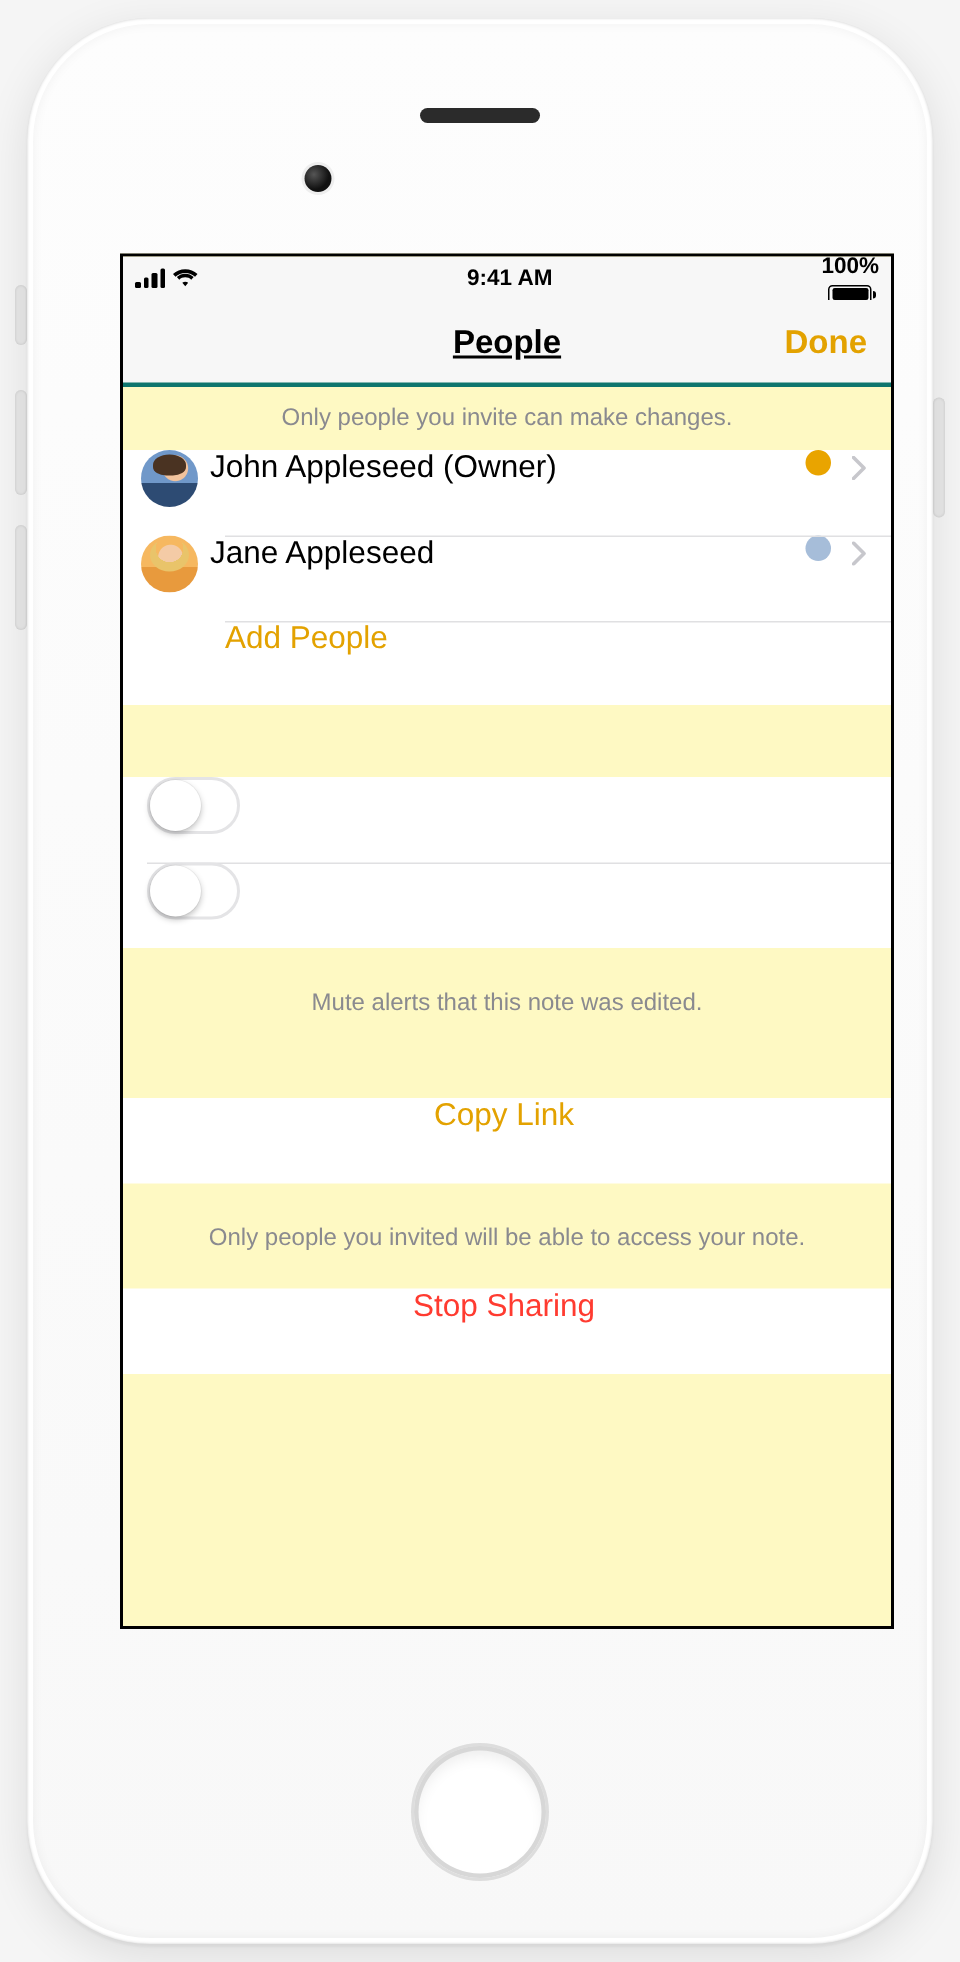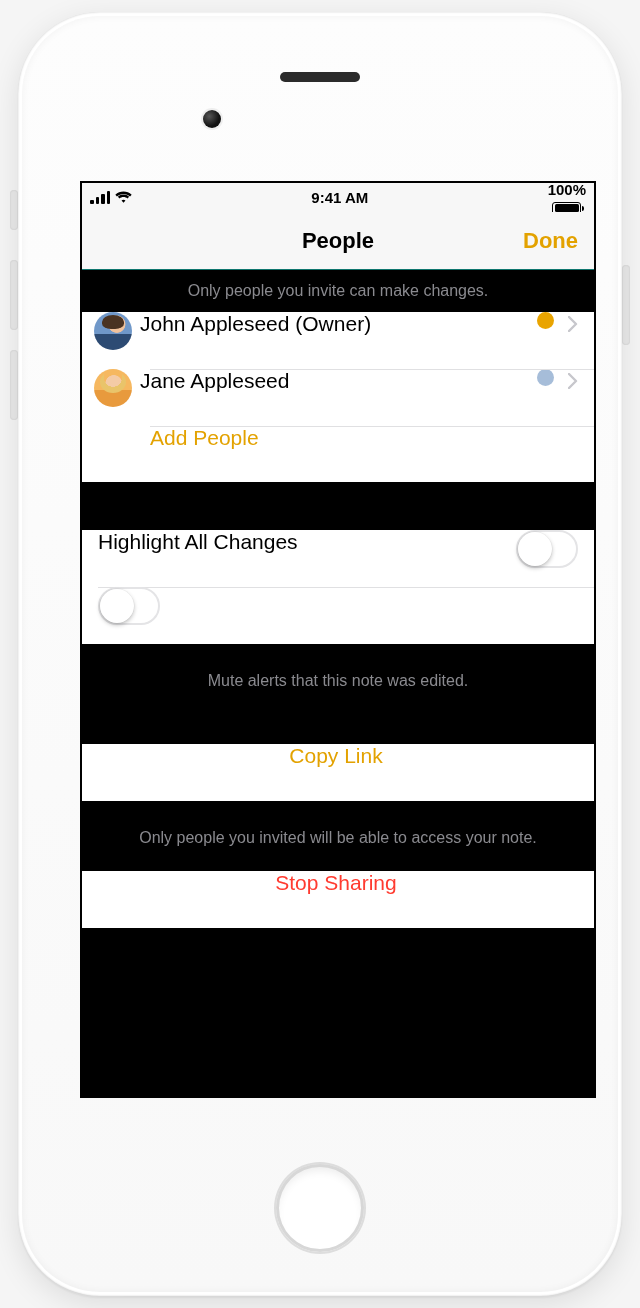--- a/index.html
+++ b/index.html
@@ -88,24 +88,23 @@
         inset 0 6px 10px rgba(0,0,0,0.08);
     }
 
     
     .screen {
       position: absolute;
       left: 62px;
       top: 157px;
       width: 516px;
       height: 917px;
-      background: #000000;
+      background: #fef9c3;
       border: 2px solid #000;
       overflow: hidden;
-      margin-top: 12px;
     }
 
     
     .status-bar {
       height: 29px;
       background: #f7f7f7;
       display: flex;
       align-items: center;
       justify-content: space-between;
       padding: 0 8px;
@@ -141,25 +140,26 @@
       position:absolute;
       inset:1.2px;
       background:#000;
       border-radius:1.5px;
     }
 
     
     .nav-bar {
       height: 58px;
       background: #f7f7f7;
-      border-bottom: 1px solid #0f766e;
+      border-bottom: 3px solid #0f766e;
       position: relative;
       display: flex;
       align-items: center;
       justify-content: center;
+      text-decoration: underline;
     }
     .nav-title {
       font-size: 22px;
       font-weight: 600;
       color: #000;
     }
     .nav-done {
       position: absolute;
       right: 16px;
       top: 50%;
@@ -349,21 +349,20 @@
       </div>
       <div class="row add-people">
         <span>Add People</span>
       </div>
     </div>
 
     <div class="gap-lg"></div>
 
     <div class="list">
       <div class="row toggle-row no-sep" style="padding-left:16px;">
-        <div class="label">Highlight All Changes</div>
         <div class="switch">
             <div class="thumb"></div>
           </div>
       </div>
       <div class="row toggle-row full-sep sep" style="padding-left:16px;">
         <div class="switch">
             <div class="thumb"></div>
           </div>
       </div>
     </div>

